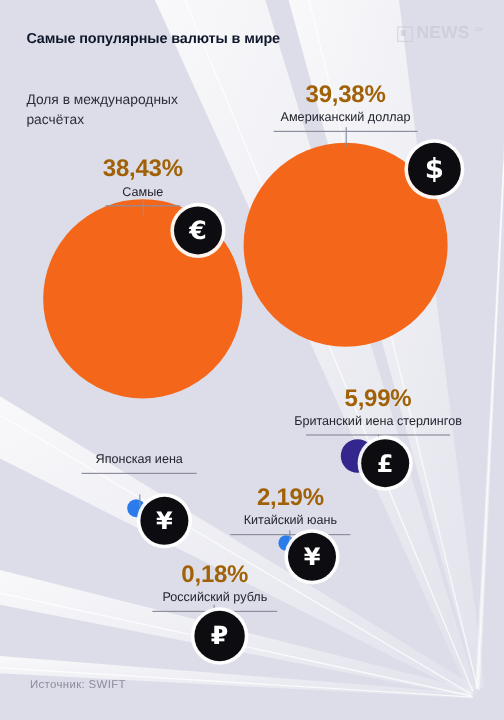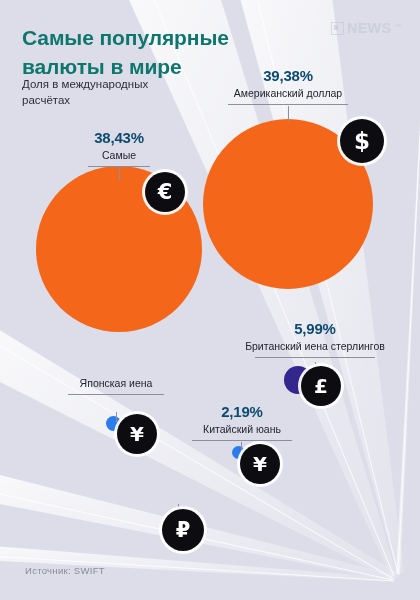--- a/index.html
+++ b/index.html
@@ -28,24 +28,24 @@
     width: 420px; height: 600px;
     z-index: 0;
   }
 
   
   .title {
     position: absolute;
     left: 22px;
     top: 24px;
     width: 270px;
-    font-size: 21px;
+    font-size: 12px;
     font-weight: bold;
     line-height: 1.38;
-    color: #0f766e;
+    color: #0f172a;
     letter-spacing: -0.1px;
     z-index: 6;
   }
   .subtitle {
     position: absolute;
     left: 22px;
     top: 76px;
     width: 150px;
     font-size: 11.5px;
     line-height: 1.42;
@@ -101,23 +101,23 @@
   }
 
   
   .label {
     position: absolute;
     z-index: 7;
     text-align: center;
     white-space: nowrap;
   }
   .label .pct {
-    font-size: 15px;
-    font-weight: bold;
-    color: #0c4a6e;
+    font-size: 20px;
+    font-weight: bold;
+    color: #a16207;
     letter-spacing: -0.2px;
     line-height: 1.1;
   }
   .label .name {
     font-size: 10.5px;
     color: #23242e;
     line-height: 1.35;
     margin-top: 1px;
   }
   .label .rule {
@@ -235,18 +235,23 @@
   <div class="bubble" style="left:232px; top:446px; width:13px; height:13px; background:#2b7bea;"></div>
   <div class="label" style="left:182px; top:404px; width:120px;">
     <div class="pct">2,19%</div>
     <div class="name">Китайский юань</div>
     <div class="rule" style="width:100px;"></div>
   </div>
   <div class="leader" style="left:241px; top:442px; height:9px;"></div>
   <div class="badge" style="left:240px; top:444px; width:40px; height:40px; font-size:20px;">¥</div>
 
   <div class="bubble" style="left:176px; top:508px; width:5px; height:5px; background:#e6197f;"></div>
+  <div class="label" style="left:114px; top:468px; width:130px;">
+    <div class="pct">0,18%</div>
+    <div class="name">Российский рубль</div>
+    <div class="rule" style="width:104px;"></div>
+  </div>
   <div class="leader" style="left:178px; top:504px; height:8px;"></div>
   <div class="badge" style="left:162px; top:509px; width:42px; height:42px; font-size:21px;">₽</div>
 
   <div class="source">Источник: SWIFT</div>
 
 </div>
 
 </body></html>

